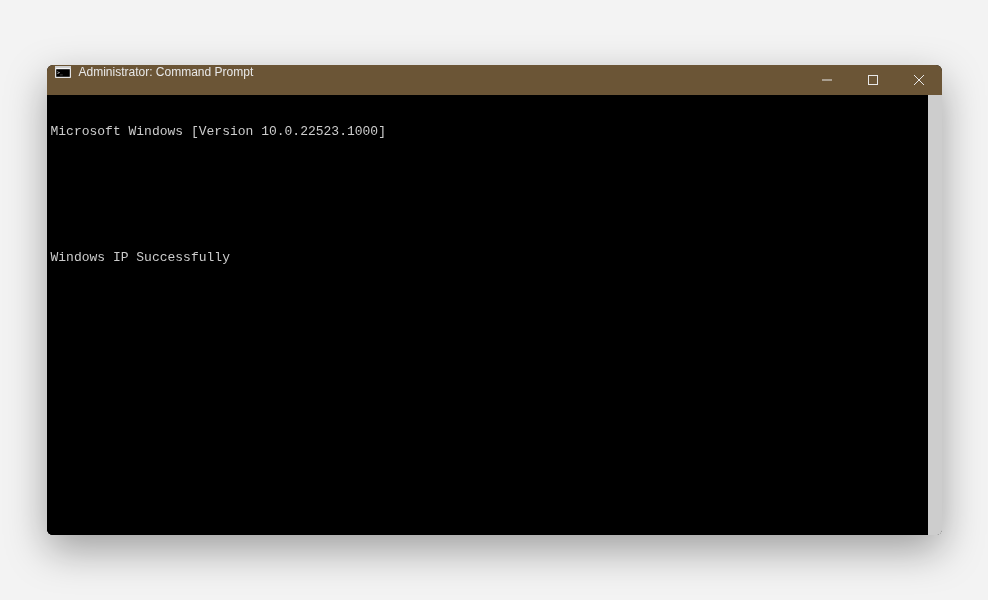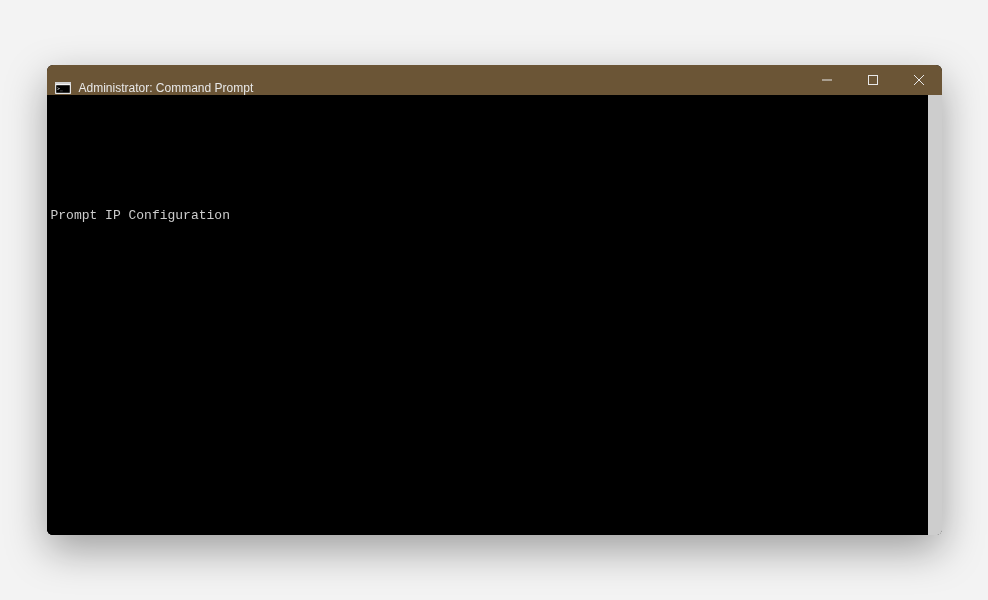--- a/index.html
+++ b/index.html
@@ -20,21 +20,21 @@
       box-shadow: 0 15px 40px rgba(0,0,0,0.35);
       overflow: hidden;
       display: flex;
       flex-direction: column;
       position: relative;
     }
     .titlebar {
       height: 30px;
       background: #6b5536;
       display: flex;
-      align-items: flex-end;
+      align-items: flex-start;
       padding-left: 8px;
       color: #e8e8e8;
       font-size: 12px;
       user-select: none;
     }
     .titlebar-icon {
       width: 16px;
       height: 14px;
       margin-right: 8px;
       display: flex;
@@ -119,23 +119,24 @@
       <div class="titlebar-btn close">
         <svg width="10" height="10" viewBox="0 0 10 10">
           <line x1="0" y1="0" x2="10" y2="10" stroke="#e8e8e8" stroke-width="1"></line>
           <line x1="10" y1="0" x2="0" y2="10" stroke="#e8e8e8" stroke-width="1"></line>
         </svg>
       </div>
     </div>
   </div>
   <div class="terminal-wrap">
     <div class="terminal">
+      <div class="terminal-line">Microsoft Windows [Version 10.0.22523.1000]</div>
       <div class="terminal-line"></div>
       <div class="terminal-line"></div>
-      <div class="terminal-line">Prompt IP Configuration</div>
+      <div class="terminal-line">Windows IP Successfully</div>
       <div class="terminal-line"></div>
       <div class="terminal-line"></div>
     </div>
     <div class="scrollbar">
       <div class="scrollbar-thumb"></div>
     </div>
   </div>
 </div>
 
 </body></html>

